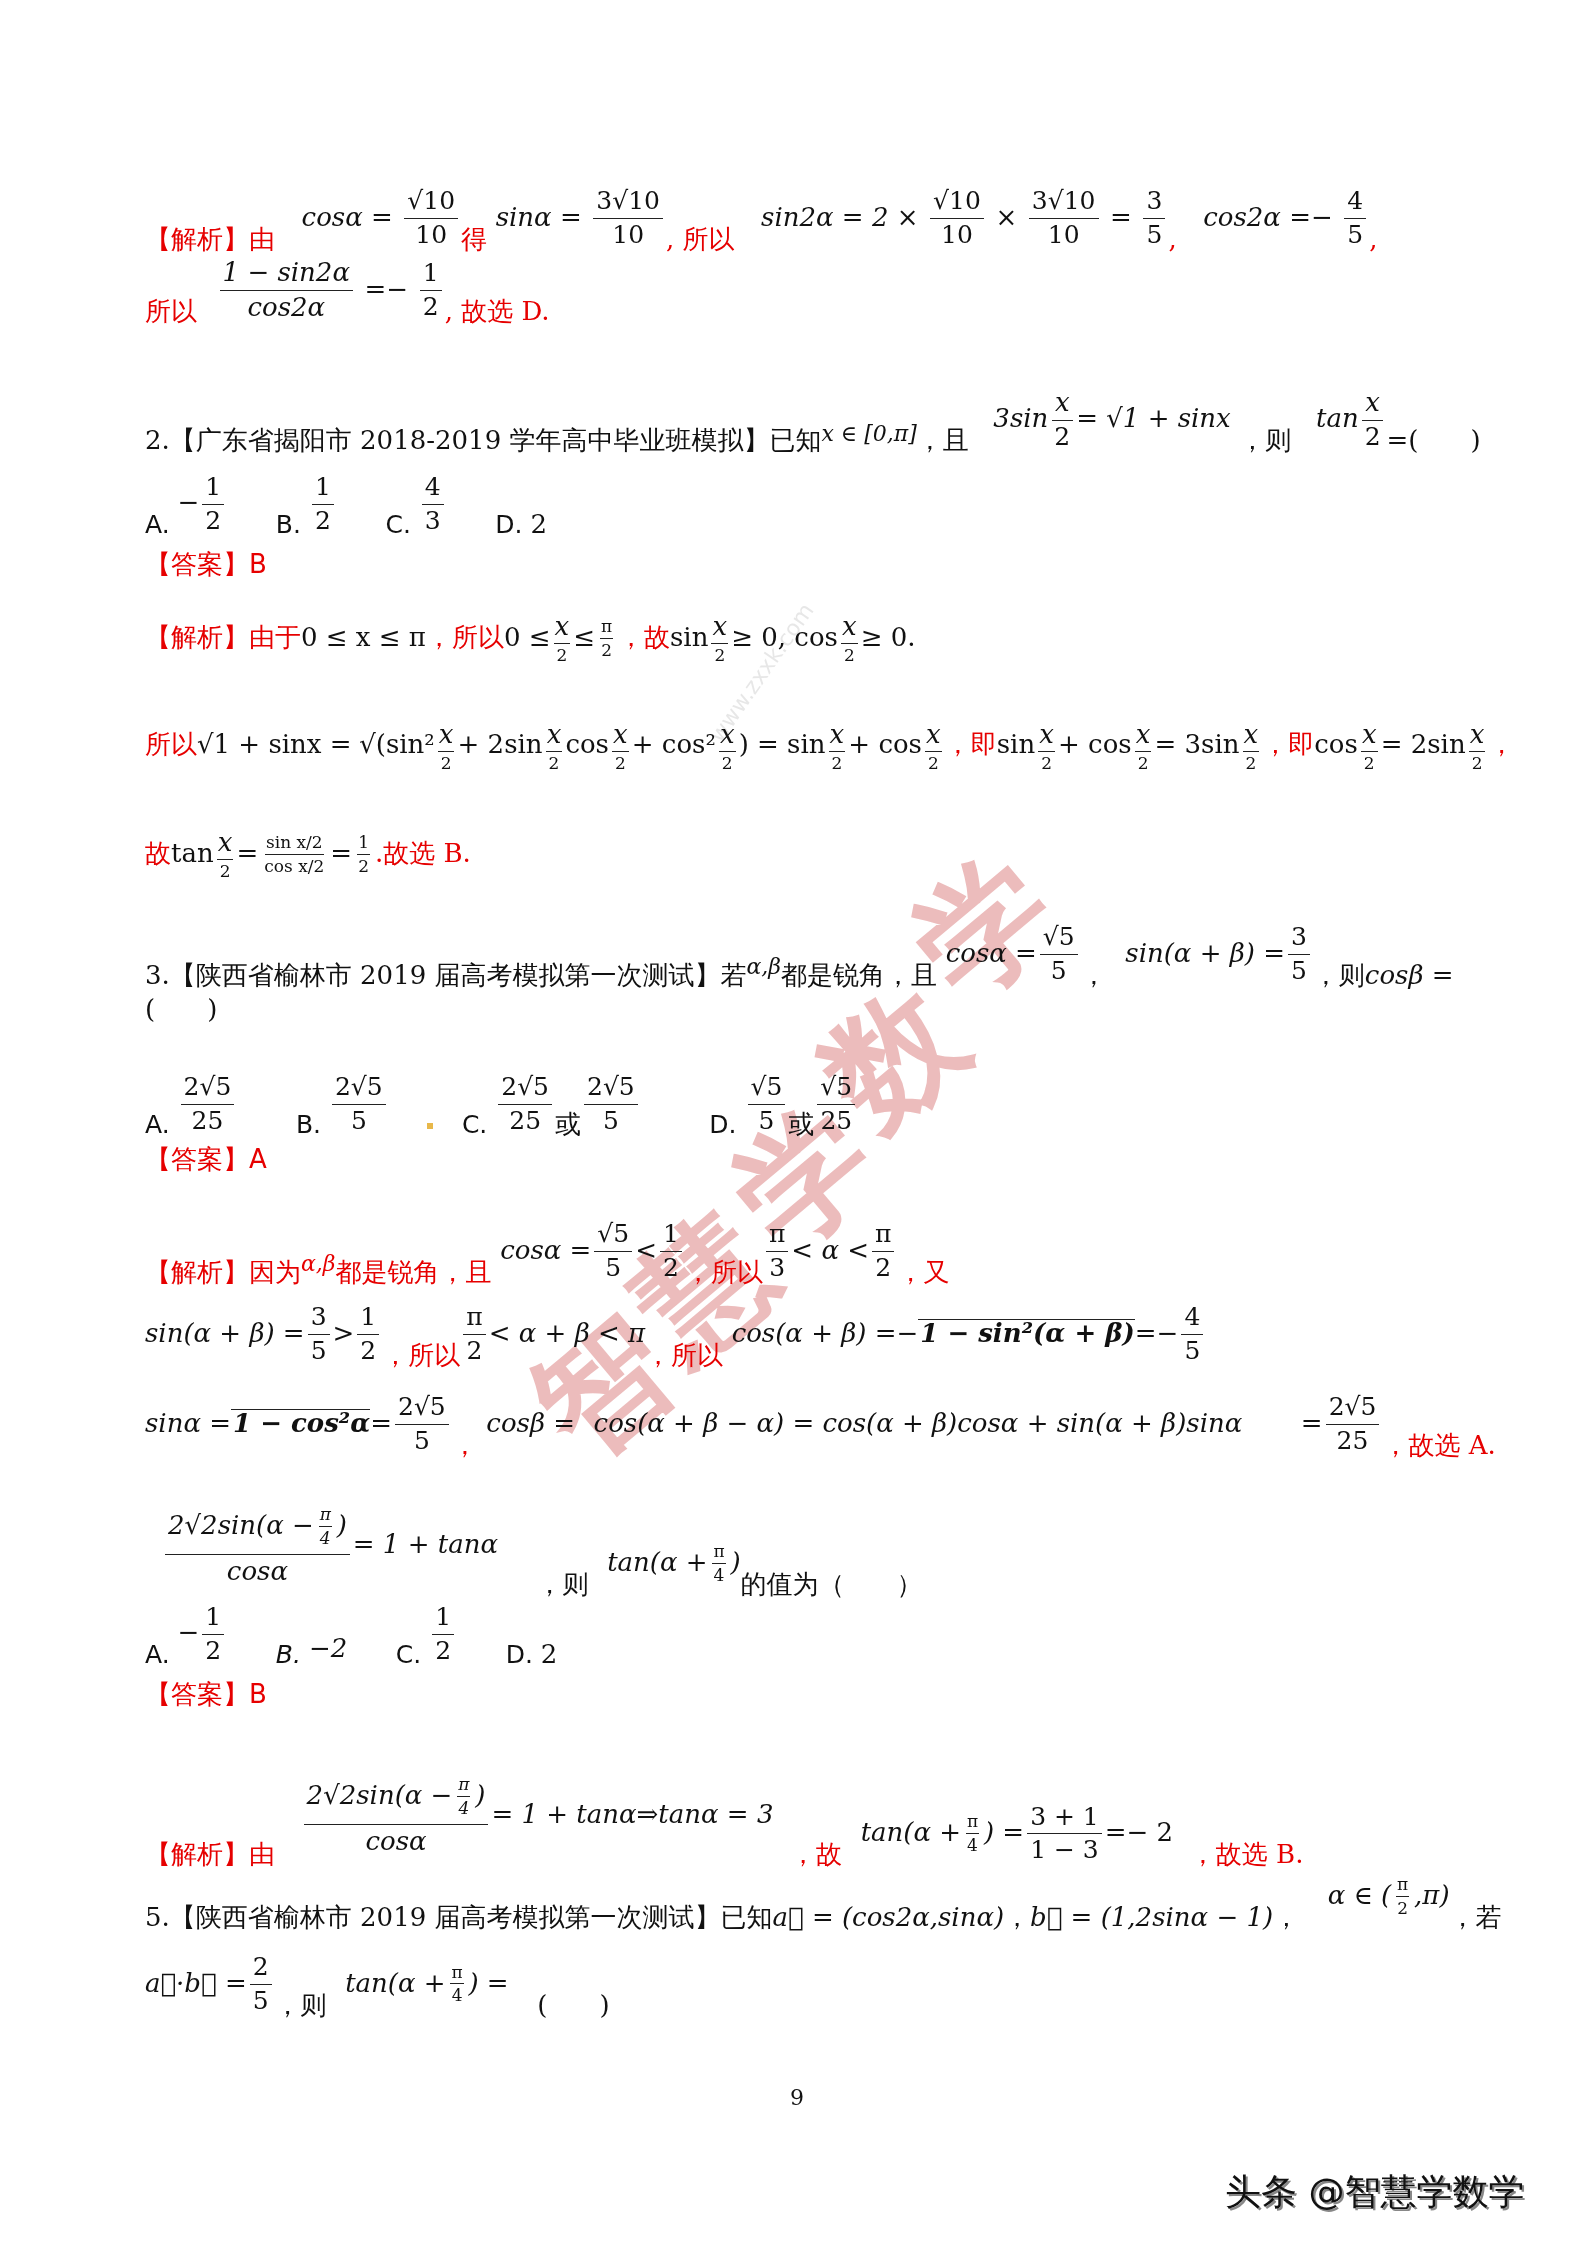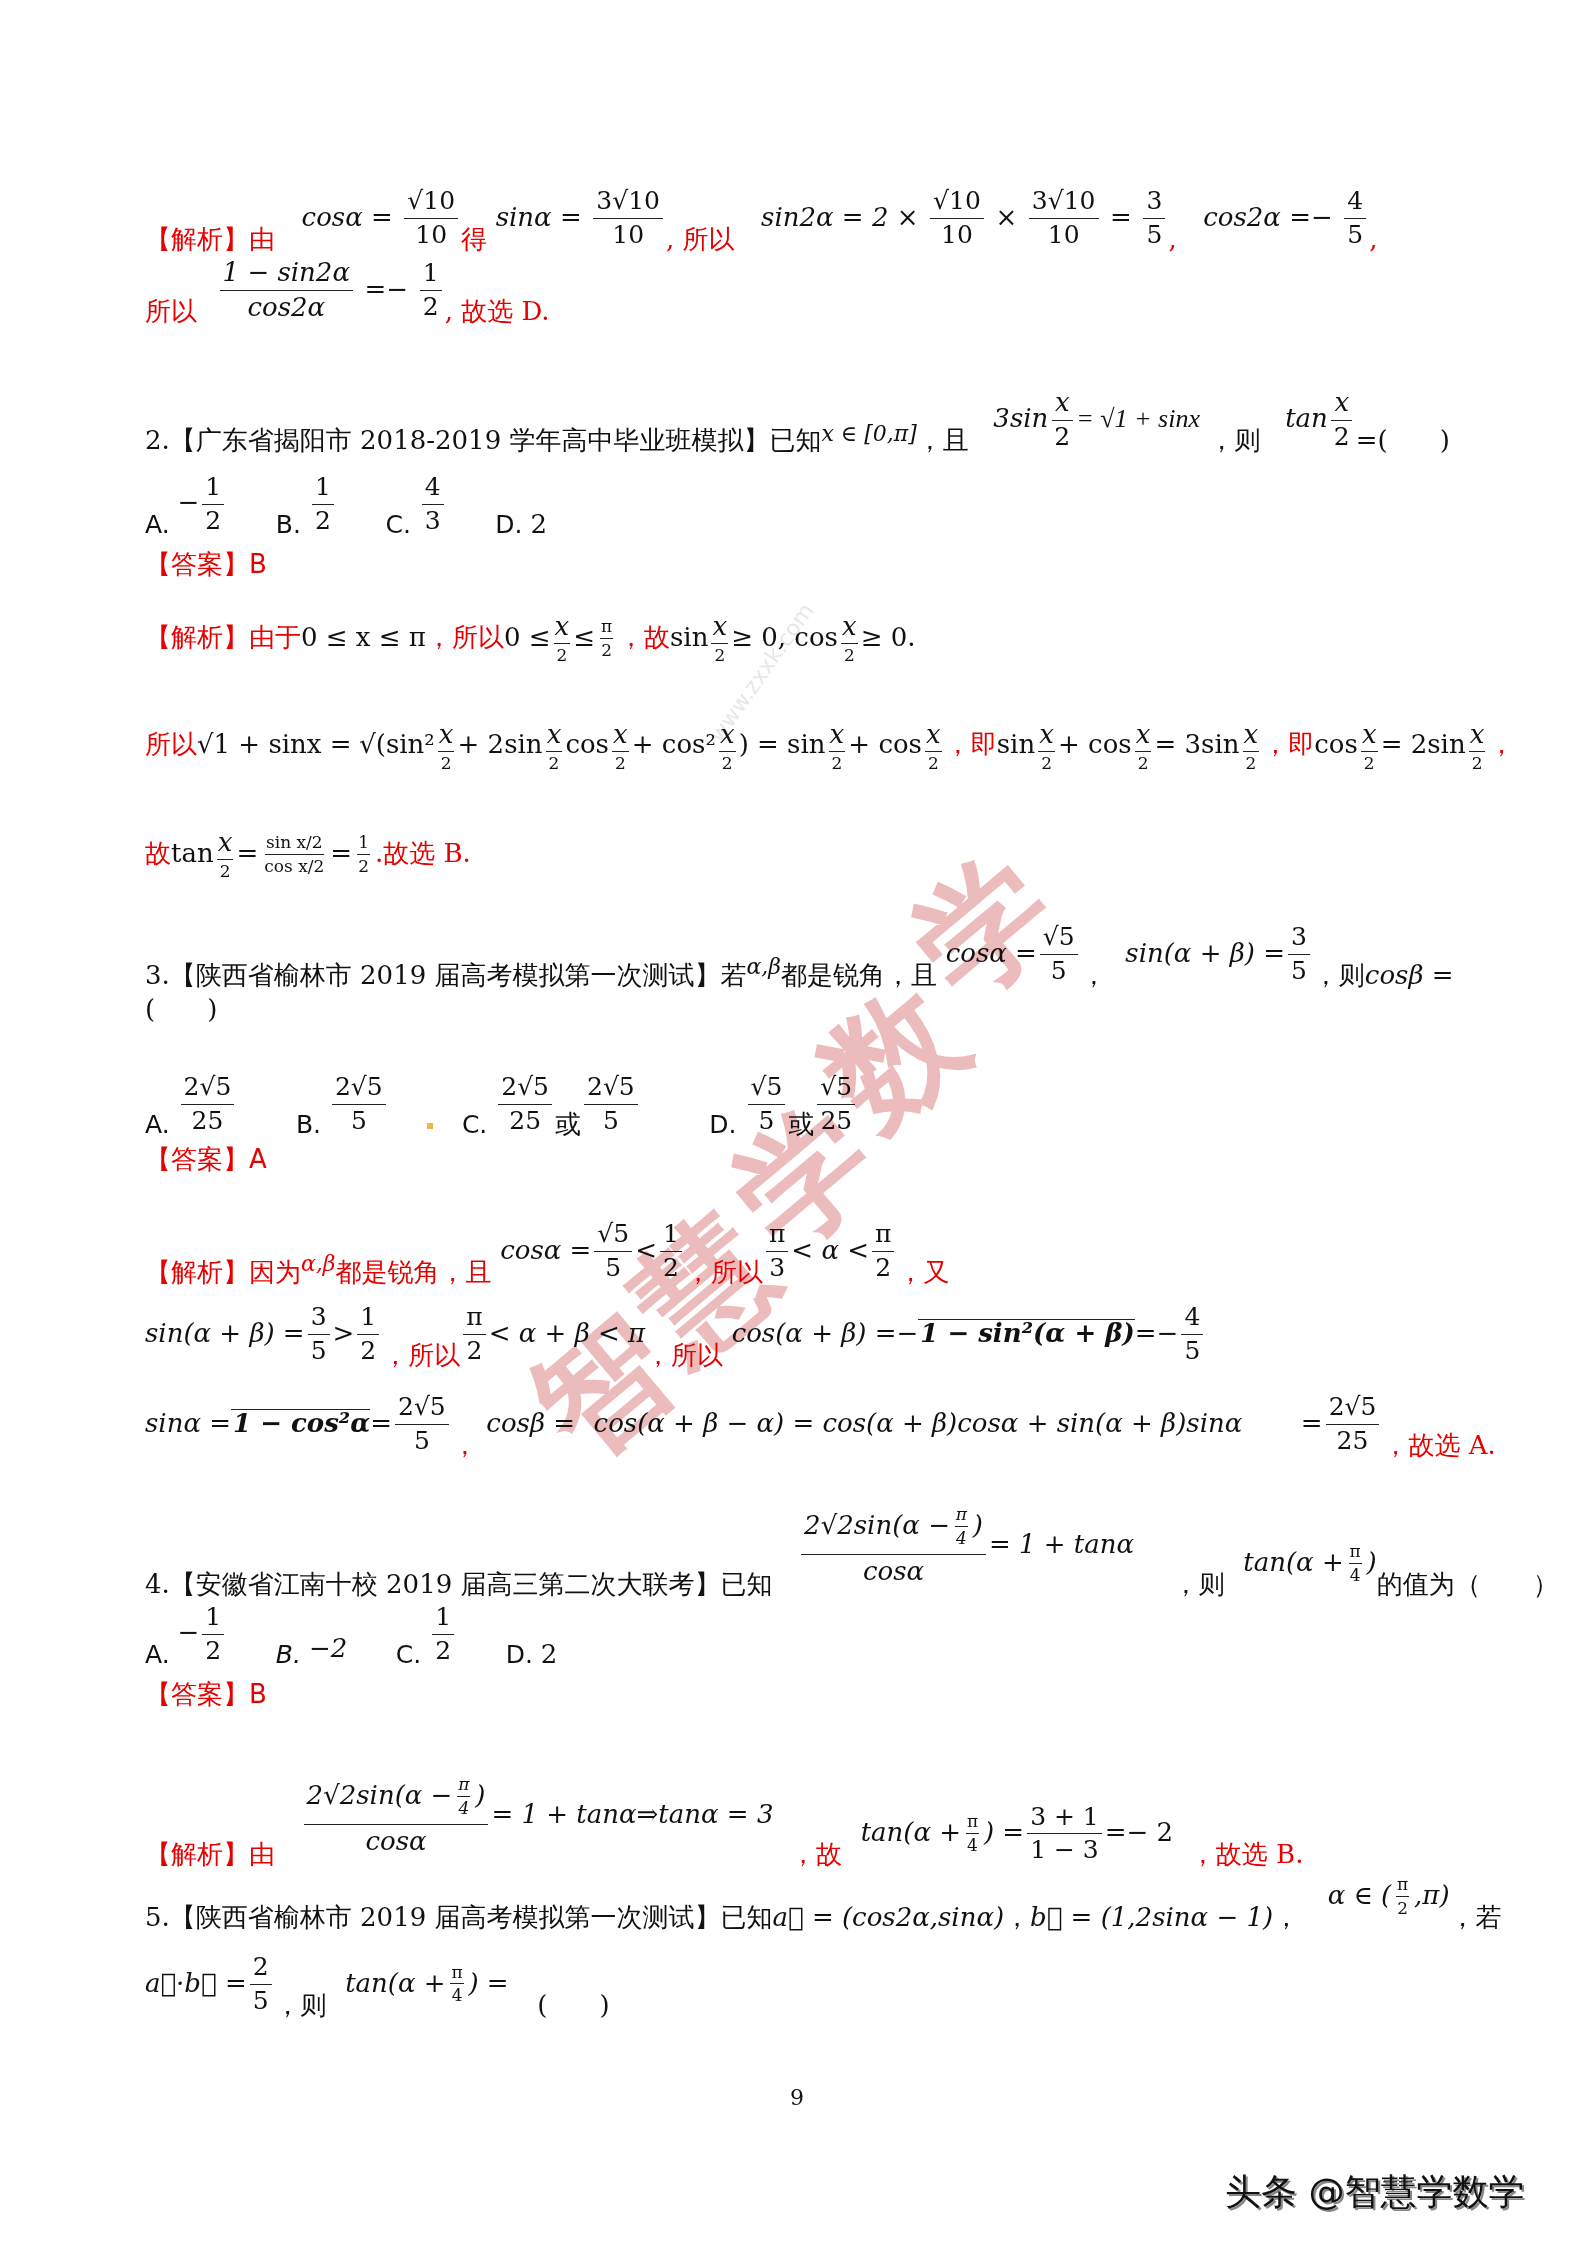--- a/index.html
+++ b/index.html
@@ -84,21 +84,21 @@
       <span class="num">1</span>
       <span class="den">2</span>
     </span><span class="red cn">, 故选 D.</span>
 </div>
 
 <div class="line" style="top:410px;">
   <span class="cn">2.【广东省揭阳市 2018-2019 学年高中毕业班模拟】已知</span><span class="m raise" style="top:-8px;font-size:22px;">x ∈ [0,π]</span><span class="cn">，且</span>
   <span class="m raise" style="top:-22px;margin-left:16px;">3sin</span><span class="frac" style="position:relative;top:-22px;">
       <span class="num m">x</span>
       <span class="den">2</span>
-    </span><span class="m raise" style="top:-22px;font-family:Liberation Serif, serif;">= √1 + sinx</span>
+    </span><span class="m raise" style="top:-22px;">= √1 + sinx</span>
   <span class="cn">，则</span>
   <span class="m raise" style="top:-22px;margin-left:16px;">tan</span><span class="frac" style="position:relative;top:-22px;">
       <span class="num m">x</span>
       <span class="den">2</span>
     </span><span class="cn">=(　　)</span>
 </div>
 <div class="line" style="top:495px;">
   <span class="opt"><span>A.</span> <span class="mn raise" style="top:-22px;">−</span><span class="frac" style="position:relative;top:-22px;">
         <span class="num">1</span>
         <span class="den">2</span>
@@ -262,21 +262,20 @@
     </span><span class="red cn">，</span>
   <span class="m raise" style="top:-22px;">cosβ =</span>
   <span class="m raise" style="top:-22px;margin-left:10px;">cos(α + β − α) = cos(α + β)cosα + sin(α + β)sinα</span>
   <span class="mn raise" style="top:-22px;margin-left:50px;">=</span><span class="frac" style="position:relative;top:-22px;">
       <span class="num">2√5</span>
       <span class="den">25</span>
     </span><span class="red cn">，故选 A.</span>
 </div>
 
 <div class="line" style="top:1545px;">
-  <span class="cn">4.【安徽省江南十校 2019 届高三第二次大联考】已知</span>
   <span class="frac" style="position:relative;top:-40px;margin-left:20px;">
       <span class="num m" style="padding-bottom:6px;"><span>2√2sin(α −</span><span class="frac sm">
           <span class="num">π</span>
           <span class="den">4</span>
         </span><span>)</span></span>
       <span class="den m">cosα</span>
     </span><span class="m raise" style="top:-40px;">= 1 + tanα</span>
   <span class="cn" style="margin-left:30px;">，则</span>
   <span class="m raise" style="top:-22px;margin-left:10px;">tan(α +</span><span class="frac sm" style="position:relative;top:-22px;">
       <span class="num">π</span>

